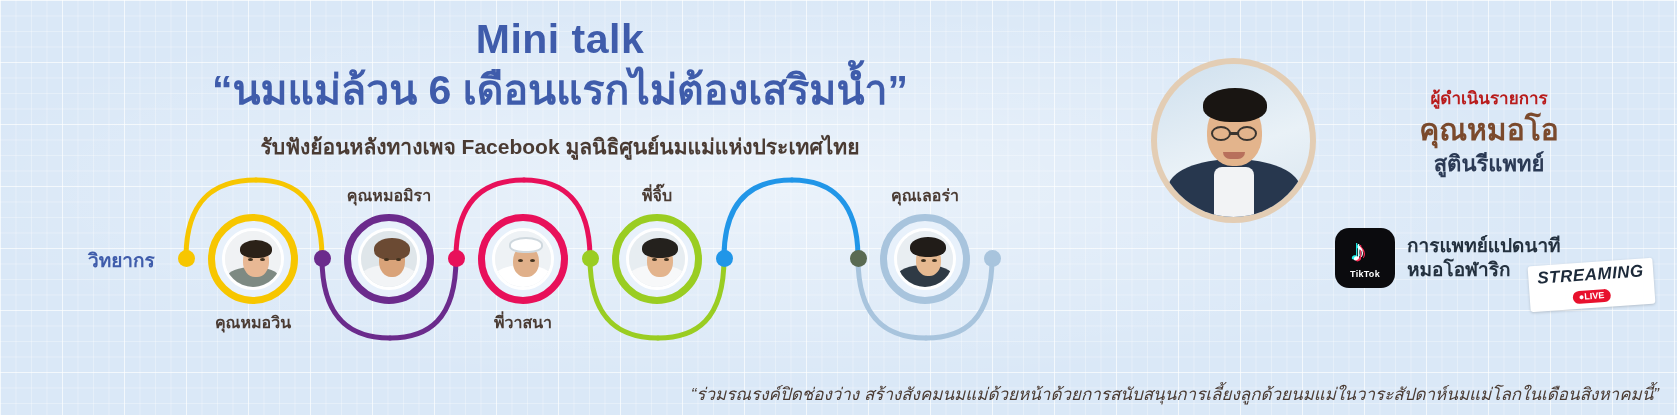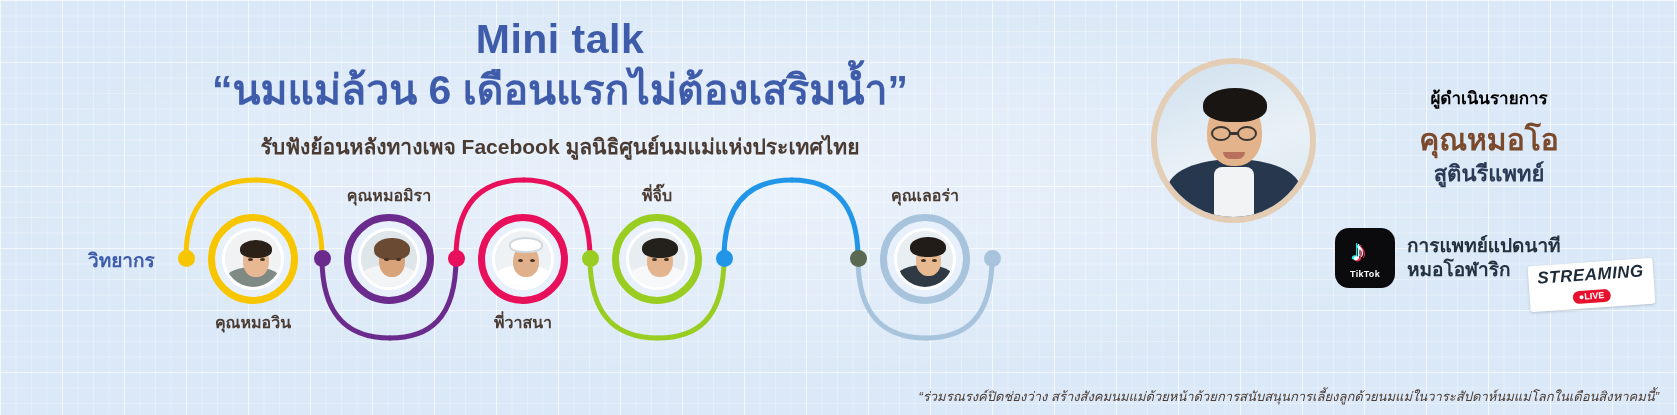--- a/index.html
+++ b/index.html
@@ -87,22 +87,22 @@
   .host-photo{
     position:absolute; left:8px; top:58px; width:165px; height:165px;
     border-radius:50%; background:#e3cdb4; padding:6px;
   }
   .host-photo .ph-in{
     width:100%; height:100%; border-radius:50%; overflow:hidden; position:relative;
     background:linear-gradient(160deg,#cfe0ee 0%,#e9f1f7 55%,#d8e5ef 100%);
     display:flex; align-items:flex-end; justify-content:center;
   }
   .host-text{ position:absolute; left:196px; top:84px; width:300px; text-align:center; }
-  .host-role{ font-size:17px; font-weight:bold; color:#000000; }
-  .host-name{ font-size:30px; font-weight:bold; color:#7b4a2d; margin-top:12px; line-height:1.1; }
+  .host-role{ font-size:17px; font-weight:bold; color:#b91c1c; }
+  .host-name{ font-size:30px; font-weight:bold; color:#7b4a2d; margin-top:2px; line-height:1.1; }
   .host-full{ font-size:18px; font-weight:bold; color:#2b3a55; margin-top:6px; }
   .host-spec{ font-size:22px; font-weight:bold; color:#2b3a55; }
 
   
   .tt-row{ position:absolute; left:192px; top:228px; display:flex; align-items:center; gap:12px; }
   .tt-logo{
     width:60px; height:60px; border-radius:14px; background:#0b0b0e;
     position:relative; display:flex; align-items:center; justify-content:center;
     flex-direction:column;
   }
@@ -123,21 +123,21 @@
   .stream-word{
     font-size:17px; font-weight:bold; font-style:italic; color:#1d2a3a; letter-spacing:.5px;
   }
   .live-pill{
     display:inline-block; background:#e8112d; color:#fff; font-size:9px; font-weight:bold;
     border-radius:8px; padding:1px 7px 2px 6px; margin-top:1px;
   }
 
   .footer-note{
     position:absolute; right:18px; bottom:8px;
-    font-size:13px; font-style:italic; color:#4a3b33; white-space:nowrap; z-index:7;
+    font-size:17px; font-style:italic; color:#4a3b33; white-space:nowrap; z-index:7;
   }
 </style>
 </head>
 <body>
 
 <div id="banner"></div>
 
 <div class="headline">
   <div class="title-en">Mini talk</div>
   <div class="title-th">“นมแม่ล้วน 6 เดือนแรกไม่ต้องเสริมน้ำ”</div>

